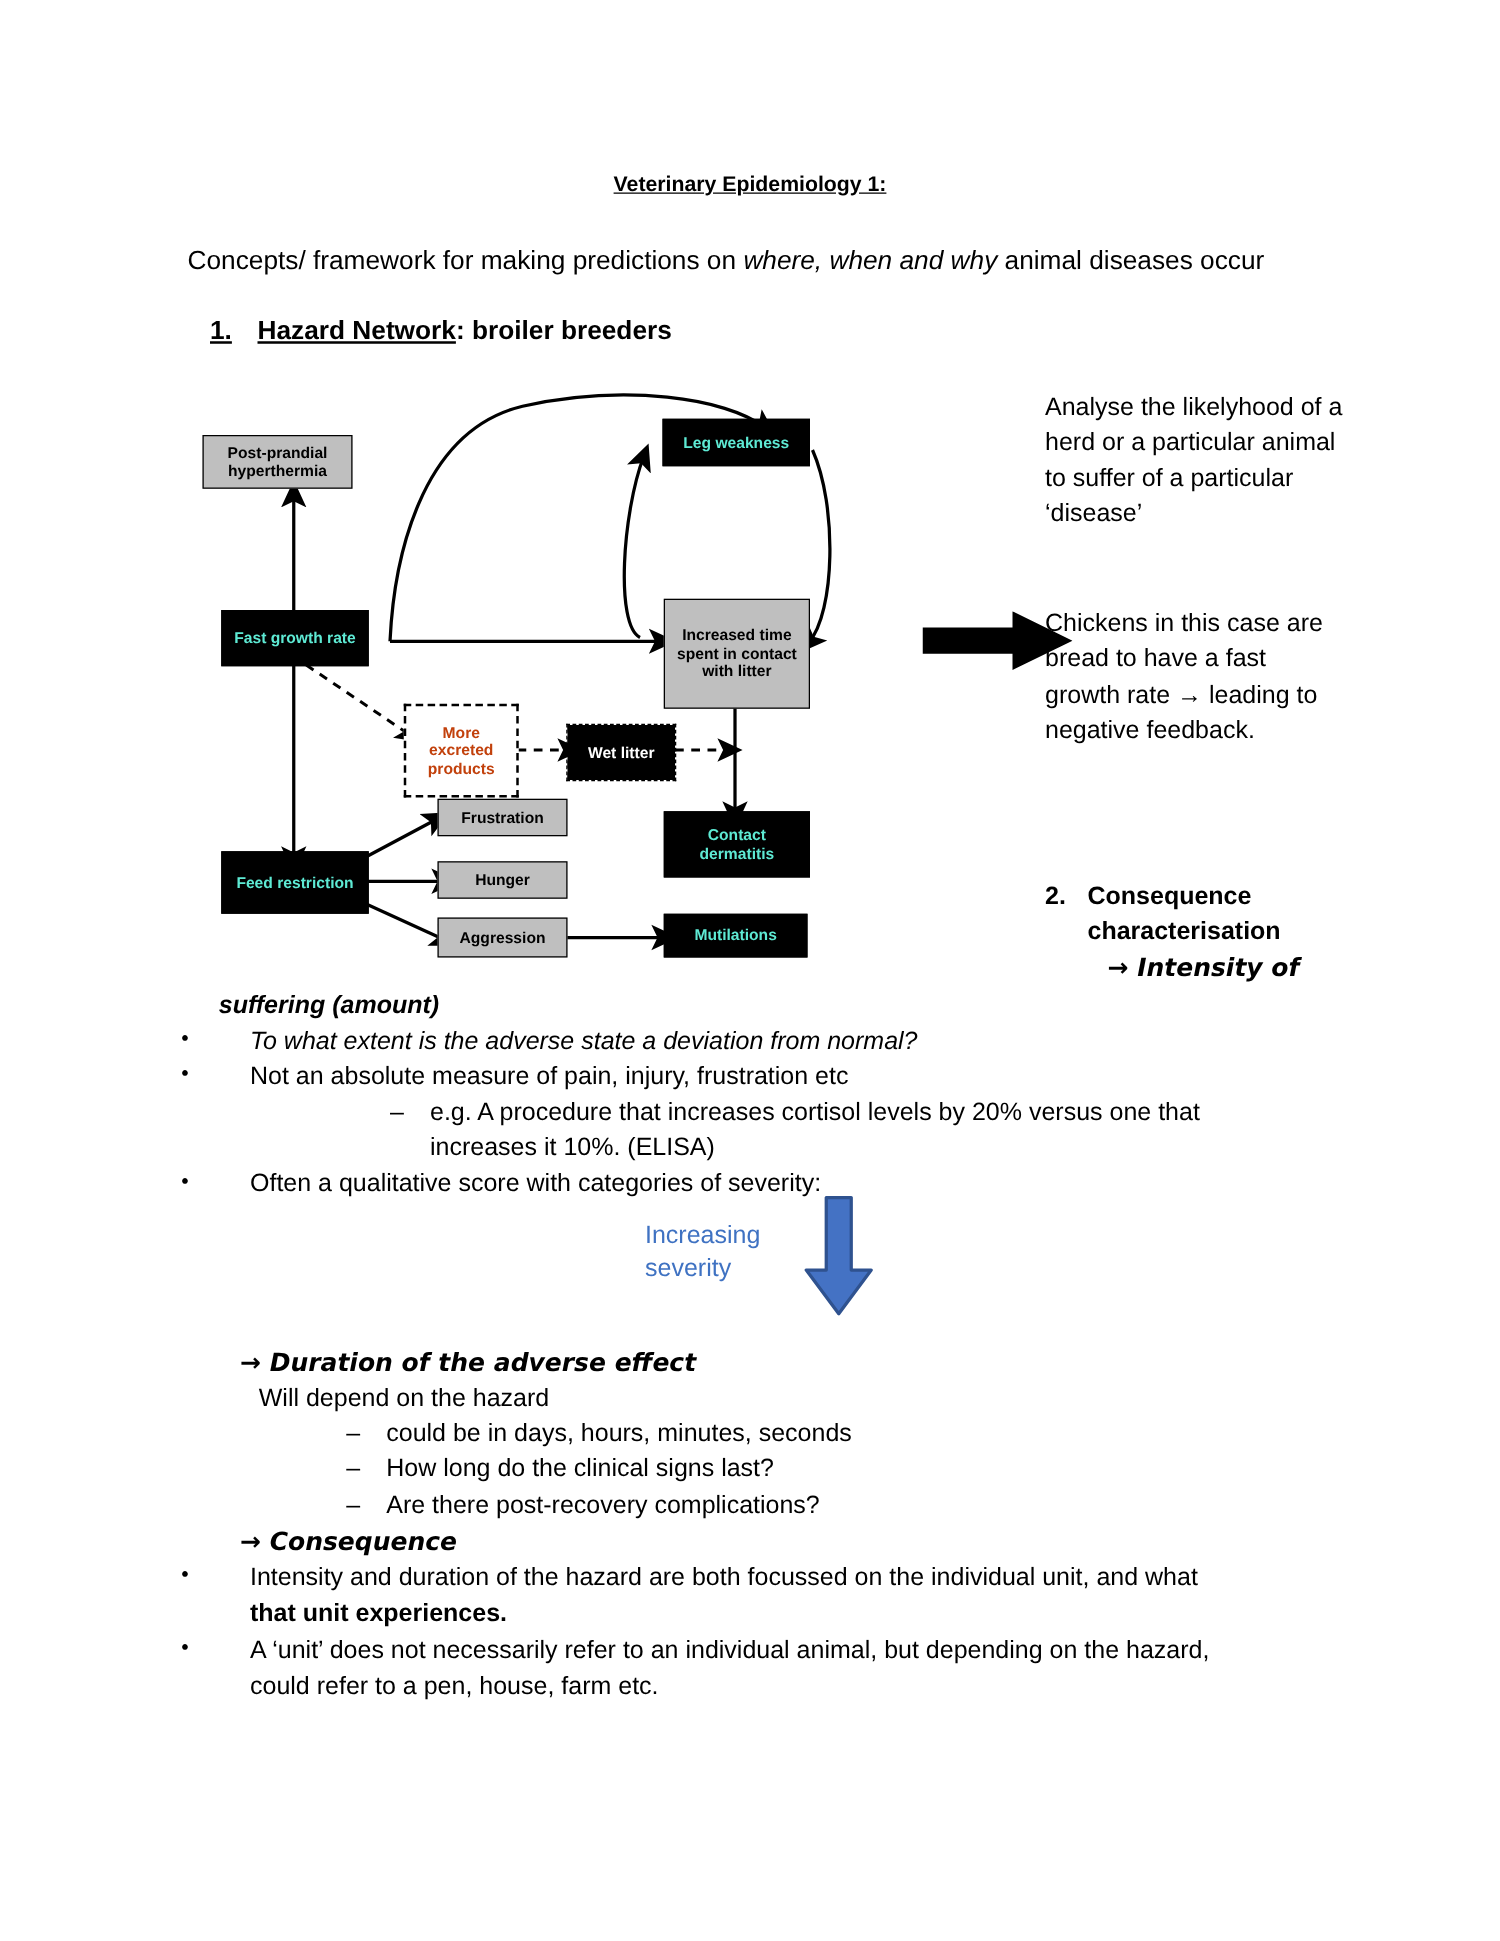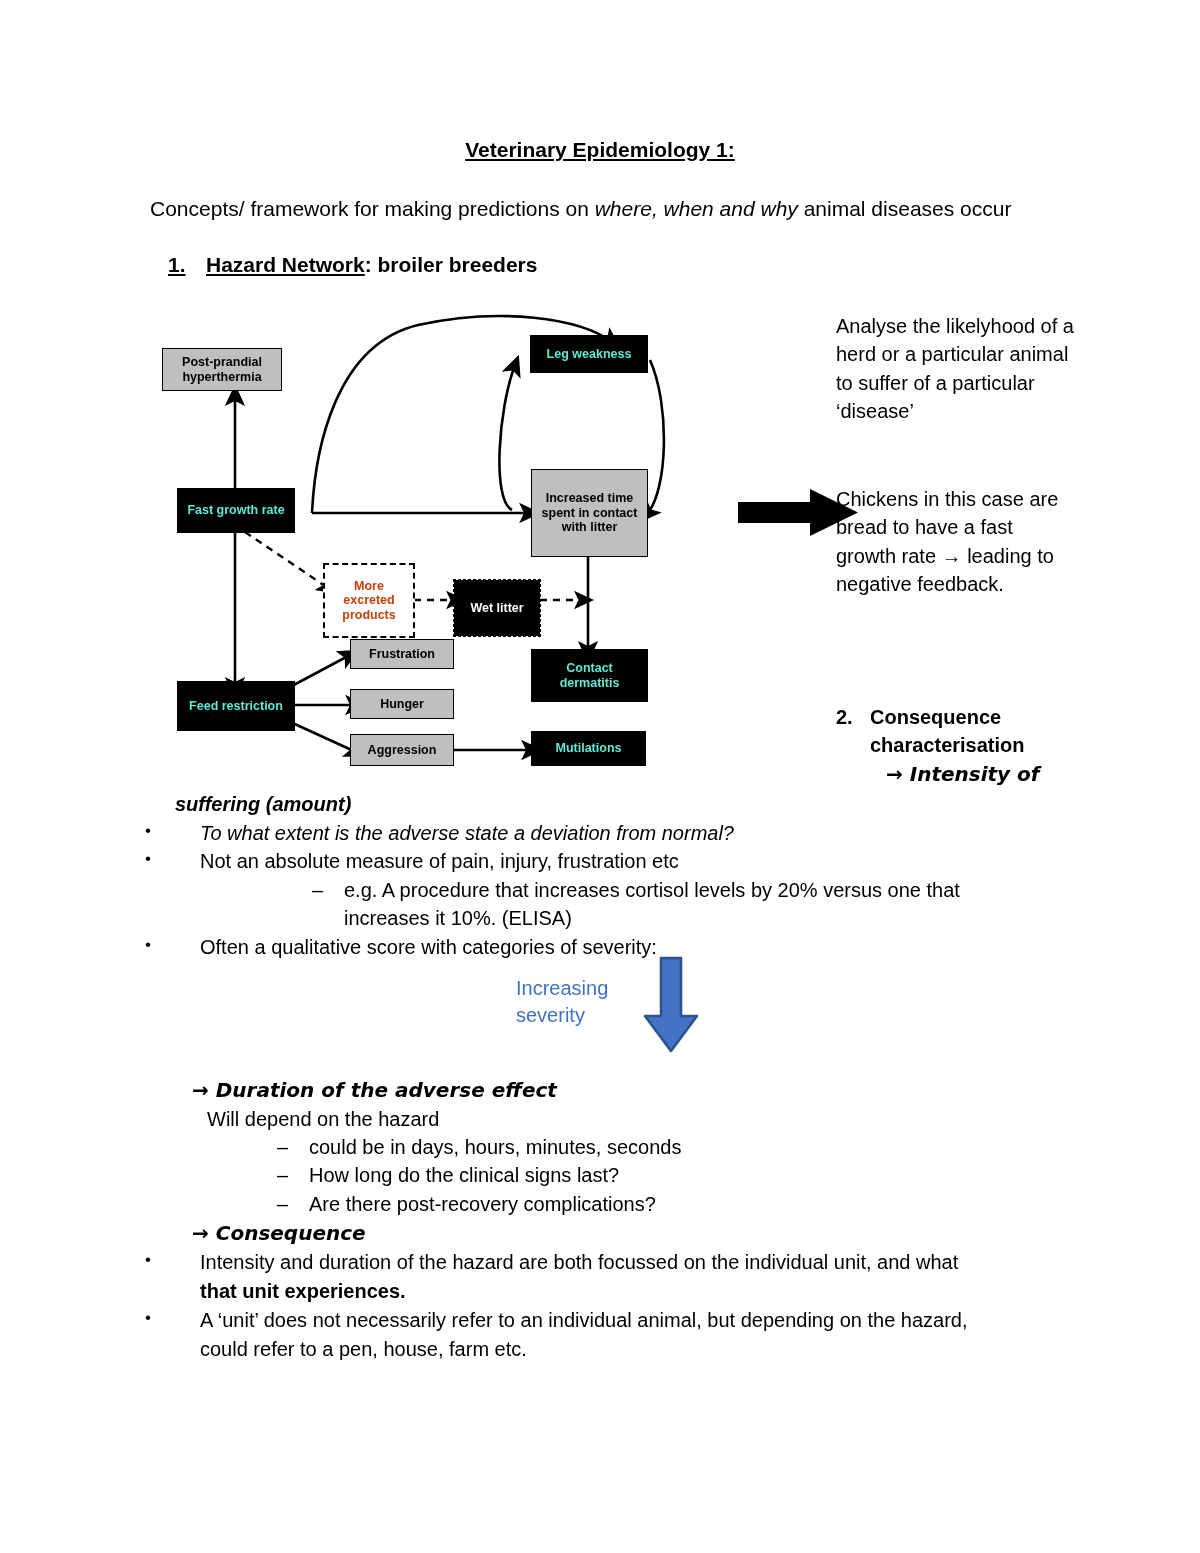--- a/index.html
+++ b/index.html
@@ -22,21 +22,21 @@
     width: 1200px;
     height: 1553px;
   }
 
   
   .doc-title {
     position: absolute;
     left: 0; top: 138px;
     width: 1200px;
     text-align: center;
-    font-size: 21px;
+    font-size: 17px;
     font-weight: bold;
     text-decoration: underline;
     letter-spacing: 0px;
   }
   .subtitle {
     position: absolute;
     left: 150px; top: 197px;
     width: 930px;
     font-size: 21px;
     text-align: left;
@@ -229,29 +229,29 @@
     </div>
 
     <div class="node black" style="left:370px;top:35px;width:118px;height:38px;">
       <span>Leg weakness</span>
     </div>
 
     <div class="node black" style="left:17px;top:188px;width:118px;height:45px;">
       <span>Fast growth rate</span>
     </div>
 
-    <div class="node gray" style="left:371px;top:169px;width:117px;height:88px;">
+    <div class="node gray" style="left:371px;top:179px;width:117px;height:88px;">
       <span>Increased time spent in contact with litter</span>
     </div>
 
     <div class="node dashed-white" style="left:163px;top:263px;width:92px;height:75px;">
       <span>More excreted products</span>
     </div>
 
-    <div class="node dashed-black" style="left:294px;top:280px;width:86px;height:56px;">
+    <div class="node dashed-black" style="left:294px;top:280px;width:86px;height:44px;">
       <span>Wet litter</span>
     </div>
 
     <div class="node black" style="left:371px;top:349px;width:117px;height:53px;">
       <span>Contact dermatitis</span>
     </div>
 
     <div class="node black" style="left:17px;top:381px;width:118px;height:50px;">
       <span>Feed restriction</span>
     </div>

